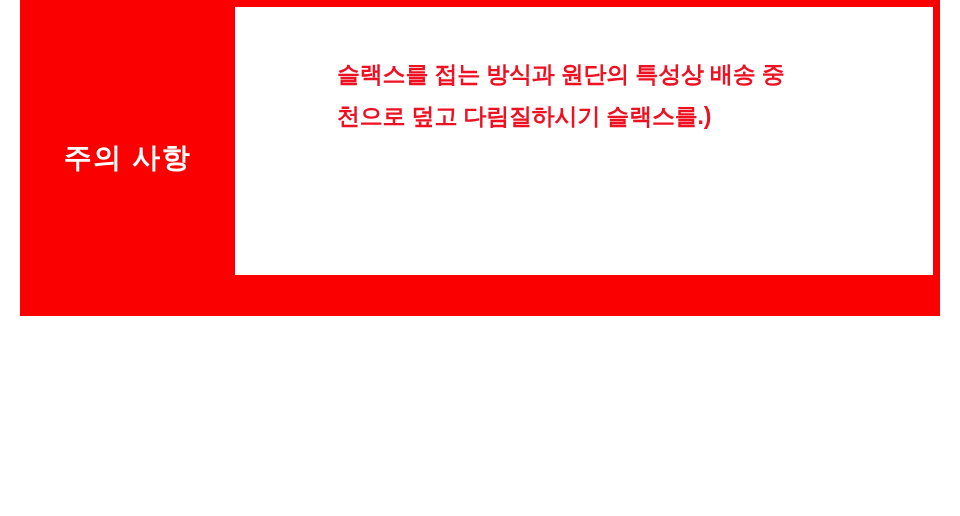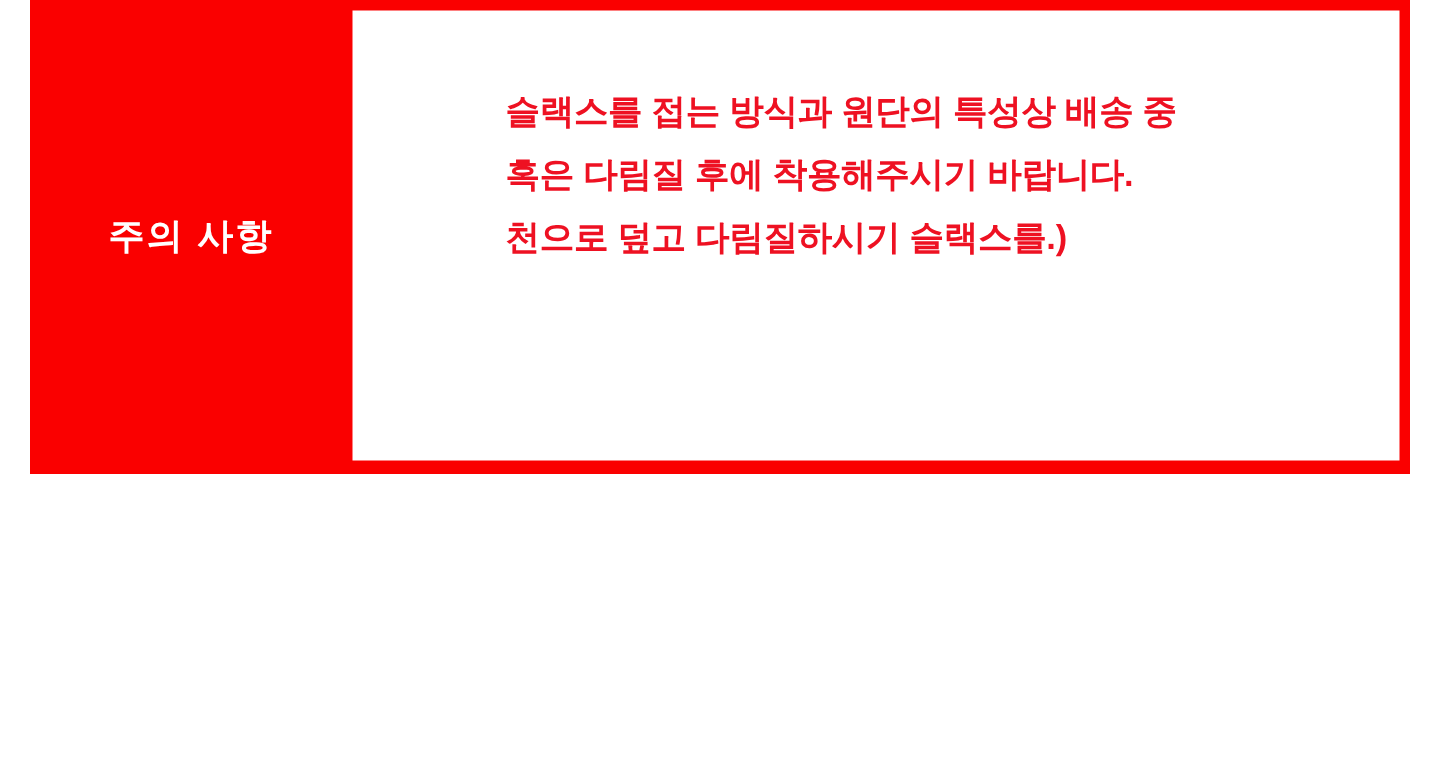--- a/index.html
+++ b/index.html
@@ -34,34 +34,34 @@
     width: 215px;
     height: 316px;
     display: flex;
     align-items: center;
     justify-content: center;
     background: #fa0000;
   }
 
   .notice-label-text {
     color: #ffffff;
-    font-size: 24px;
+    font-size: 28px;
     font-weight: bold;
     letter-spacing: 1.5px;
     line-height: 1;
     white-space: nowrap;
   }
 
   
   .notice-body {
     position: absolute;
     left: 215px;
     top: 7px;
     width: 698px;
-    height: 300px;
+    height: 268px;
     background: #ffffff;
     box-sizing: border-box;
     padding: 46px 0 0 102px;
   }
 
   .notice-line {
     color: #ee1122;
     font-size: 23px;
     font-weight: bold;
     line-height: 42px;
@@ -73,17 +73,16 @@
 <body>
 
 <div class="notice-card">
 
   <div class="notice-label">
     <span class="notice-label-text">주의 사항</span>
   </div>
 
   <div class="notice-body">
     <div class="notice-line">슬랙스를 접는 방식과 원단의 특성상 배송 중</div>
-    <div class="notice-line">혹은 다림질 후에 착용해주시기 바랍니다.</div>
     <div class="notice-line">천으로 덮고 다림질하시기 슬랙스를.)</div>
   </div>
 
 </div>
 
 </body></html>

